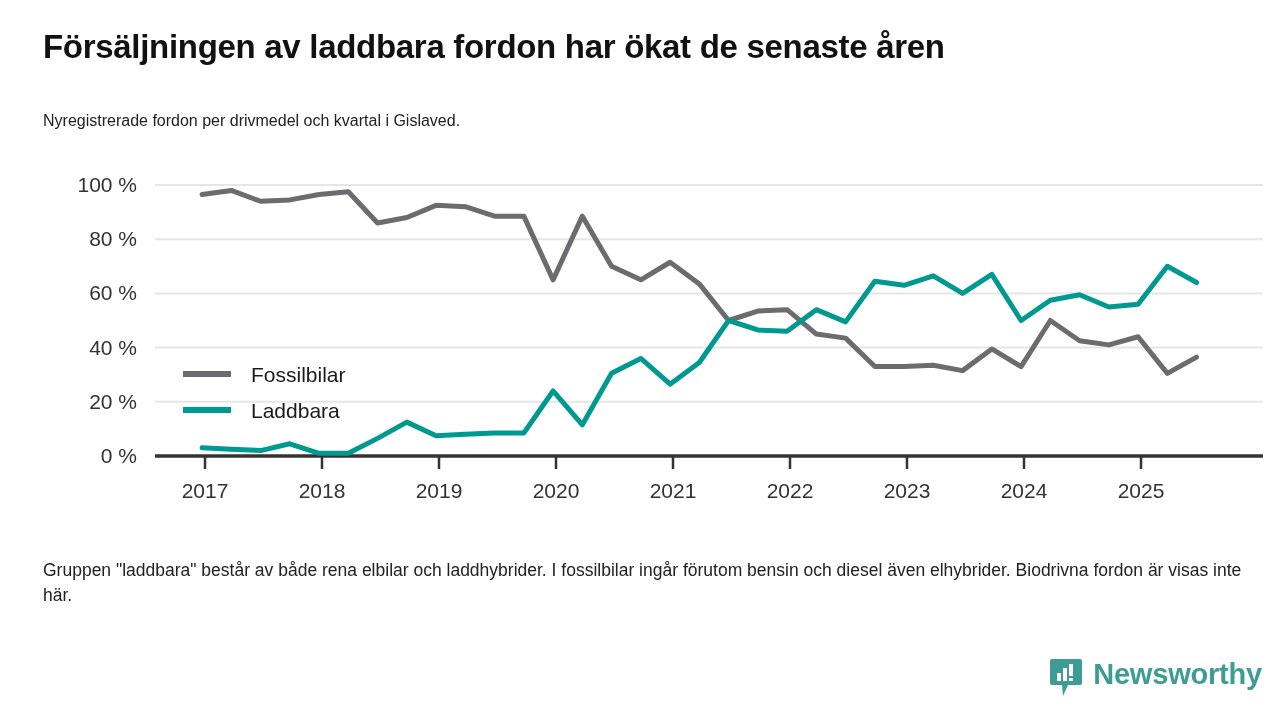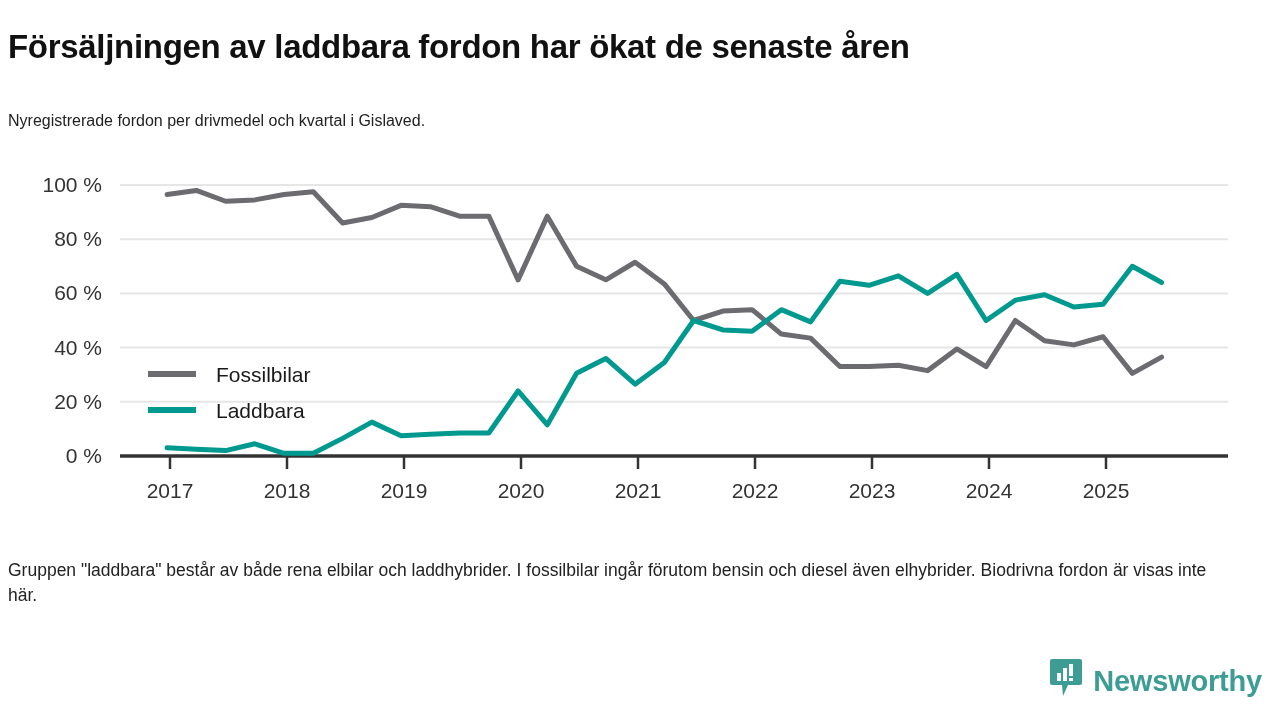--- a/index.html
+++ b/index.html
@@ -12,20 +12,21 @@
     height: 720px;
     font-family: "Liberation Sans", sans-serif;
     color: #1a1a1a;
     overflow: hidden;
     position: relative;
   }
   .page {
     position: absolute;
     inset: 0;
     padding: 0;
+    margin-left: 35px;
   }
   .chart-title {
     position: absolute;
     left: 8px;
     top: 28px;
     font-size: 33px;
     font-weight: bold;
     letter-spacing: -0.3px;
     color: #111111;
     white-space: nowrap;
@@ -56,21 +57,21 @@
     width: 1215px;
     font-size: 17.5px;
     line-height: 1.45;
     color: #222222;
   }
   .brand {
     position: absolute;
     right: 18px;
     bottom: 22px;
     display: flex;
-    align-items: flex-end;
+    align-items: flex-start;
     gap: 10px;
   }
   .brand-name {
     font-size: 29px;
     font-weight: bold;
     color: #3d9d95;
     letter-spacing: -0.2px;
   }
   .brand-logo {
     display: block;

